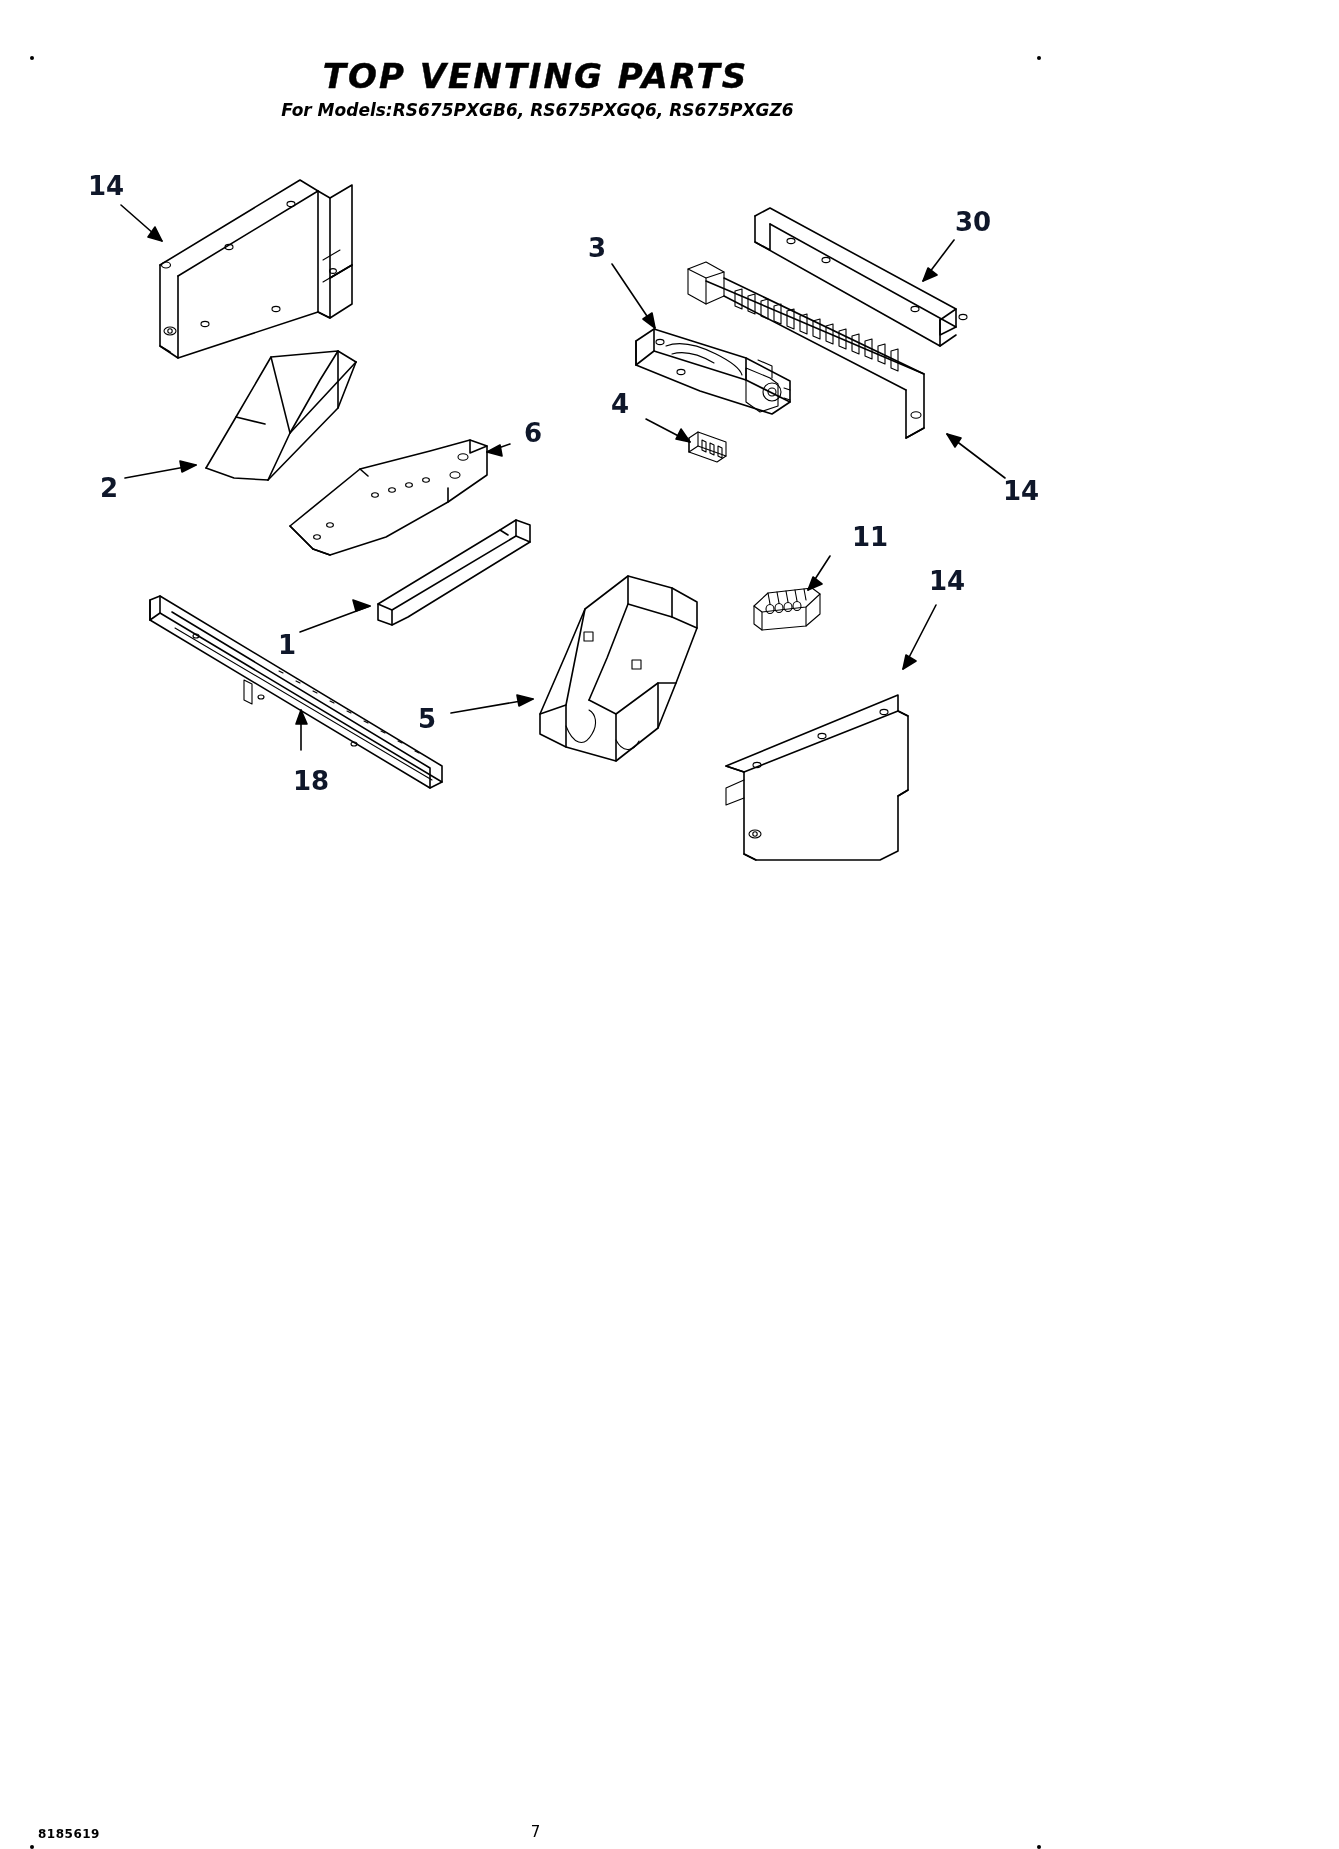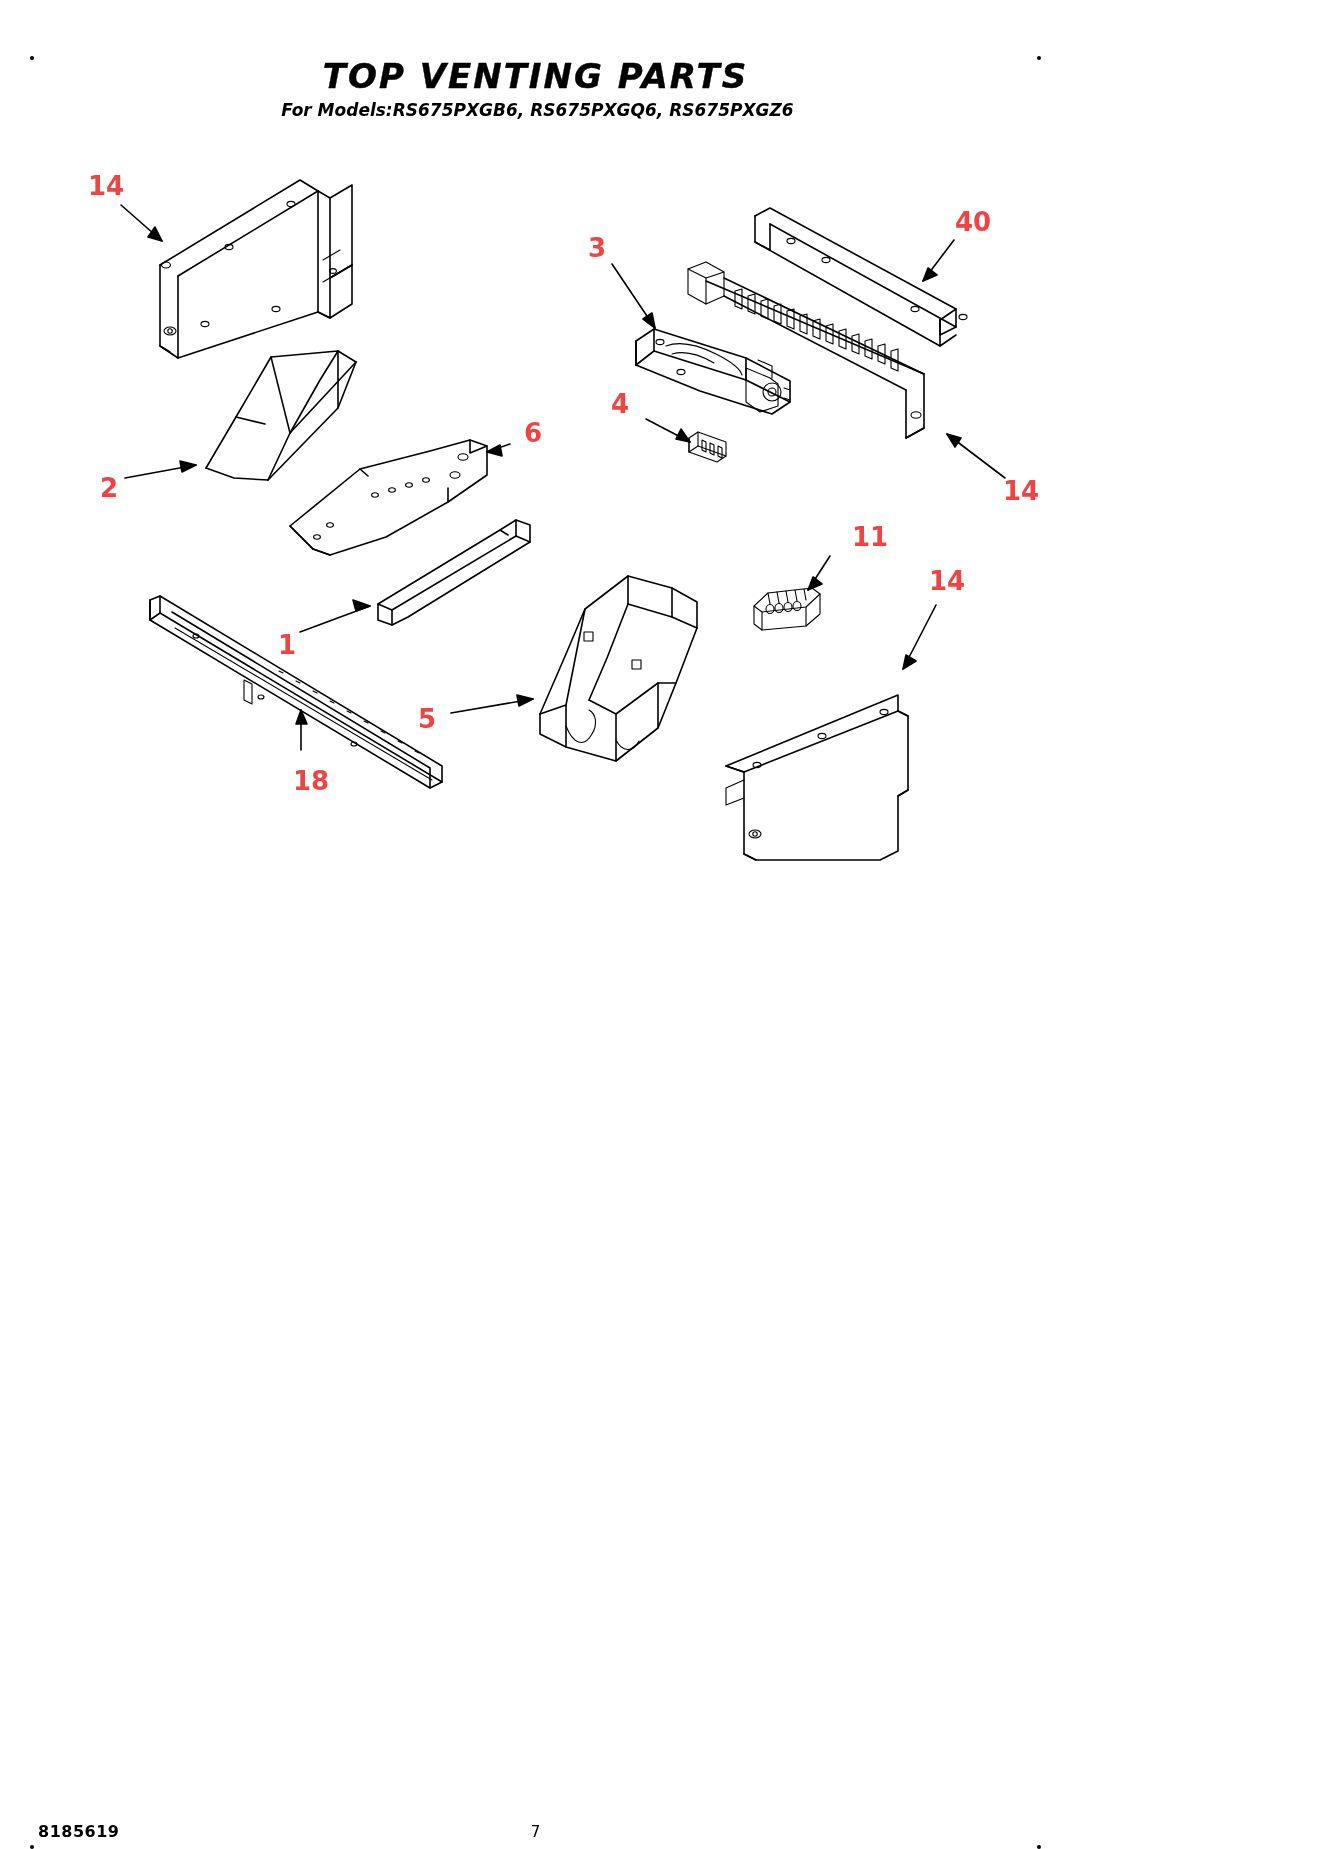--- a/index.html
+++ b/index.html
@@ -63,28 +63,28 @@
   #colorrow span { display: inline-block; }
   .cr1 { width: 150px; text-align: center; }
   .cr2 { width: 170px; text-align: center; }
   .cr3 { width: 180px; text-align: center; }
 
   .callout {
     position: absolute;
     font-family: "DejaVu Sans", sans-serif;
     font-size: 26px;
     font-weight: bold;
-    color: #ef4444;
+    color: #0f172a;
   }
   #footer-left {
     position: absolute;
     left: 38px;
     bottom: 36px;
     font-family: "DejaVu Sans", sans-serif;
-    font-size: 16px;
+    font-size: 12px;
     font-weight: bold;
     letter-spacing: 0.5px;
   }
   #footer-center {
     position: absolute;
     left: 0;
     bottom: 36px;
     width: 100%;
     text-align: center;
     font-family: "DejaVu Sans", sans-serif;
@@ -346,21 +346,21 @@
       <path d="M1005,450 L947,406"></path>
       <path class="fillblack" d="M947,406 L961,410 L955,419 Z"></path>
 
       <path d="M936,577 L903,641"></path>
       <path class="fillblack" d="M903,641 L906,627 L916,633 Z"></path>
     </g>
   </svg>
 
   <div class="callout" style="left:88px;  top:143px;">14</div>
   <div class="callout" style="left:588px; top:205px;">3</div>
-  <div class="callout" style="left:955px; top:179px;">40</div>
+  <div class="callout" style="left:955px; top:179px;">30</div>
   <div class="callout" style="left:611px; top:361px;">4</div>
   <div class="callout" style="left:524px; top:390px;">6</div>
   <div class="callout" style="left:100px; top:445px;">2</div>
   <div class="callout" style="left:1003px;top:448px;">14</div>
   <div class="callout" style="left:852px; top:494px;">11</div>
   <div class="callout" style="left:929px; top:538px;">14</div>
   <div class="callout" style="left:278px; top:602px;">1</div>
   <div class="callout" style="left:418px; top:676px;">5</div>
   <div class="callout" style="left:293px; top:738px;">18</div>
 

